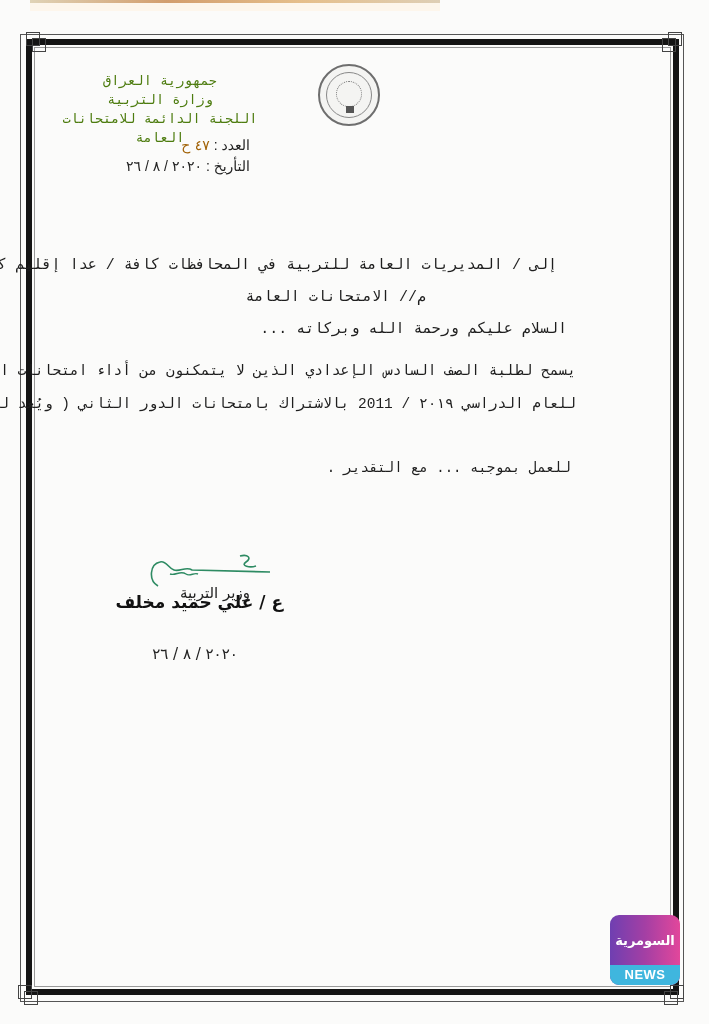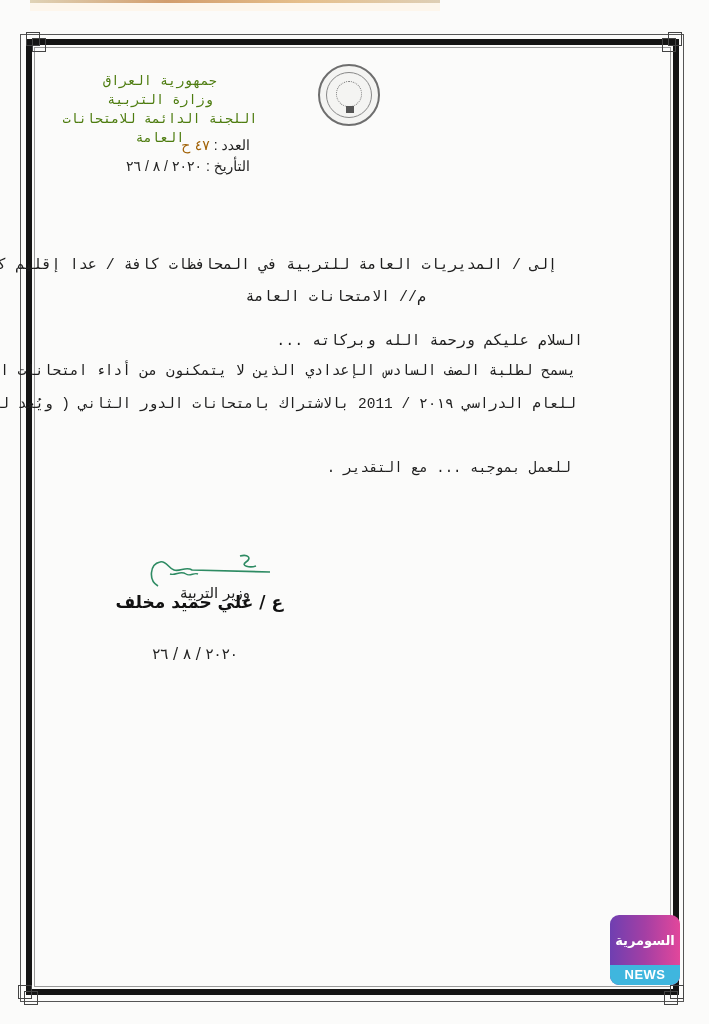--- a/index.html
+++ b/index.html
@@ -66,21 +66,21 @@
       position: absolute; left: 26px; top: 40px; width: 8px; height: 7px; background: #555;
     }
 
     
     .body-text {
       position: absolute; font-family: Liberation Mono, monospace;
       font-size: 15px; color: #1e1e1e; white-space: nowrap;
     }
     .recipient { right: 152px; top: 255px; }
     .subject { right: 283px; top: 287px; }
-    .greeting { right: 126px; top: 319px; margin-top: 12px; }
+    .greeting { right: 142px; top: 319px; }
     .para1 { right: 133px; top: 362px; font-size: 14.5px; letter-spacing: 0.6px; margin-left: 26px; }
     .para2 { right: 133px; top: 395px; font-size: 14.5px; }
     .closing { right: 138px; top: 459px; font-size: 14px; margin-left: 24px; }
 
     
     .signature-mark {
       position: absolute; left: 140px; top: 550px; width: 140px; height: 40px;
     }
     .sig-name {
       position: absolute; left: 93px; top: 592px; width: 190px;

